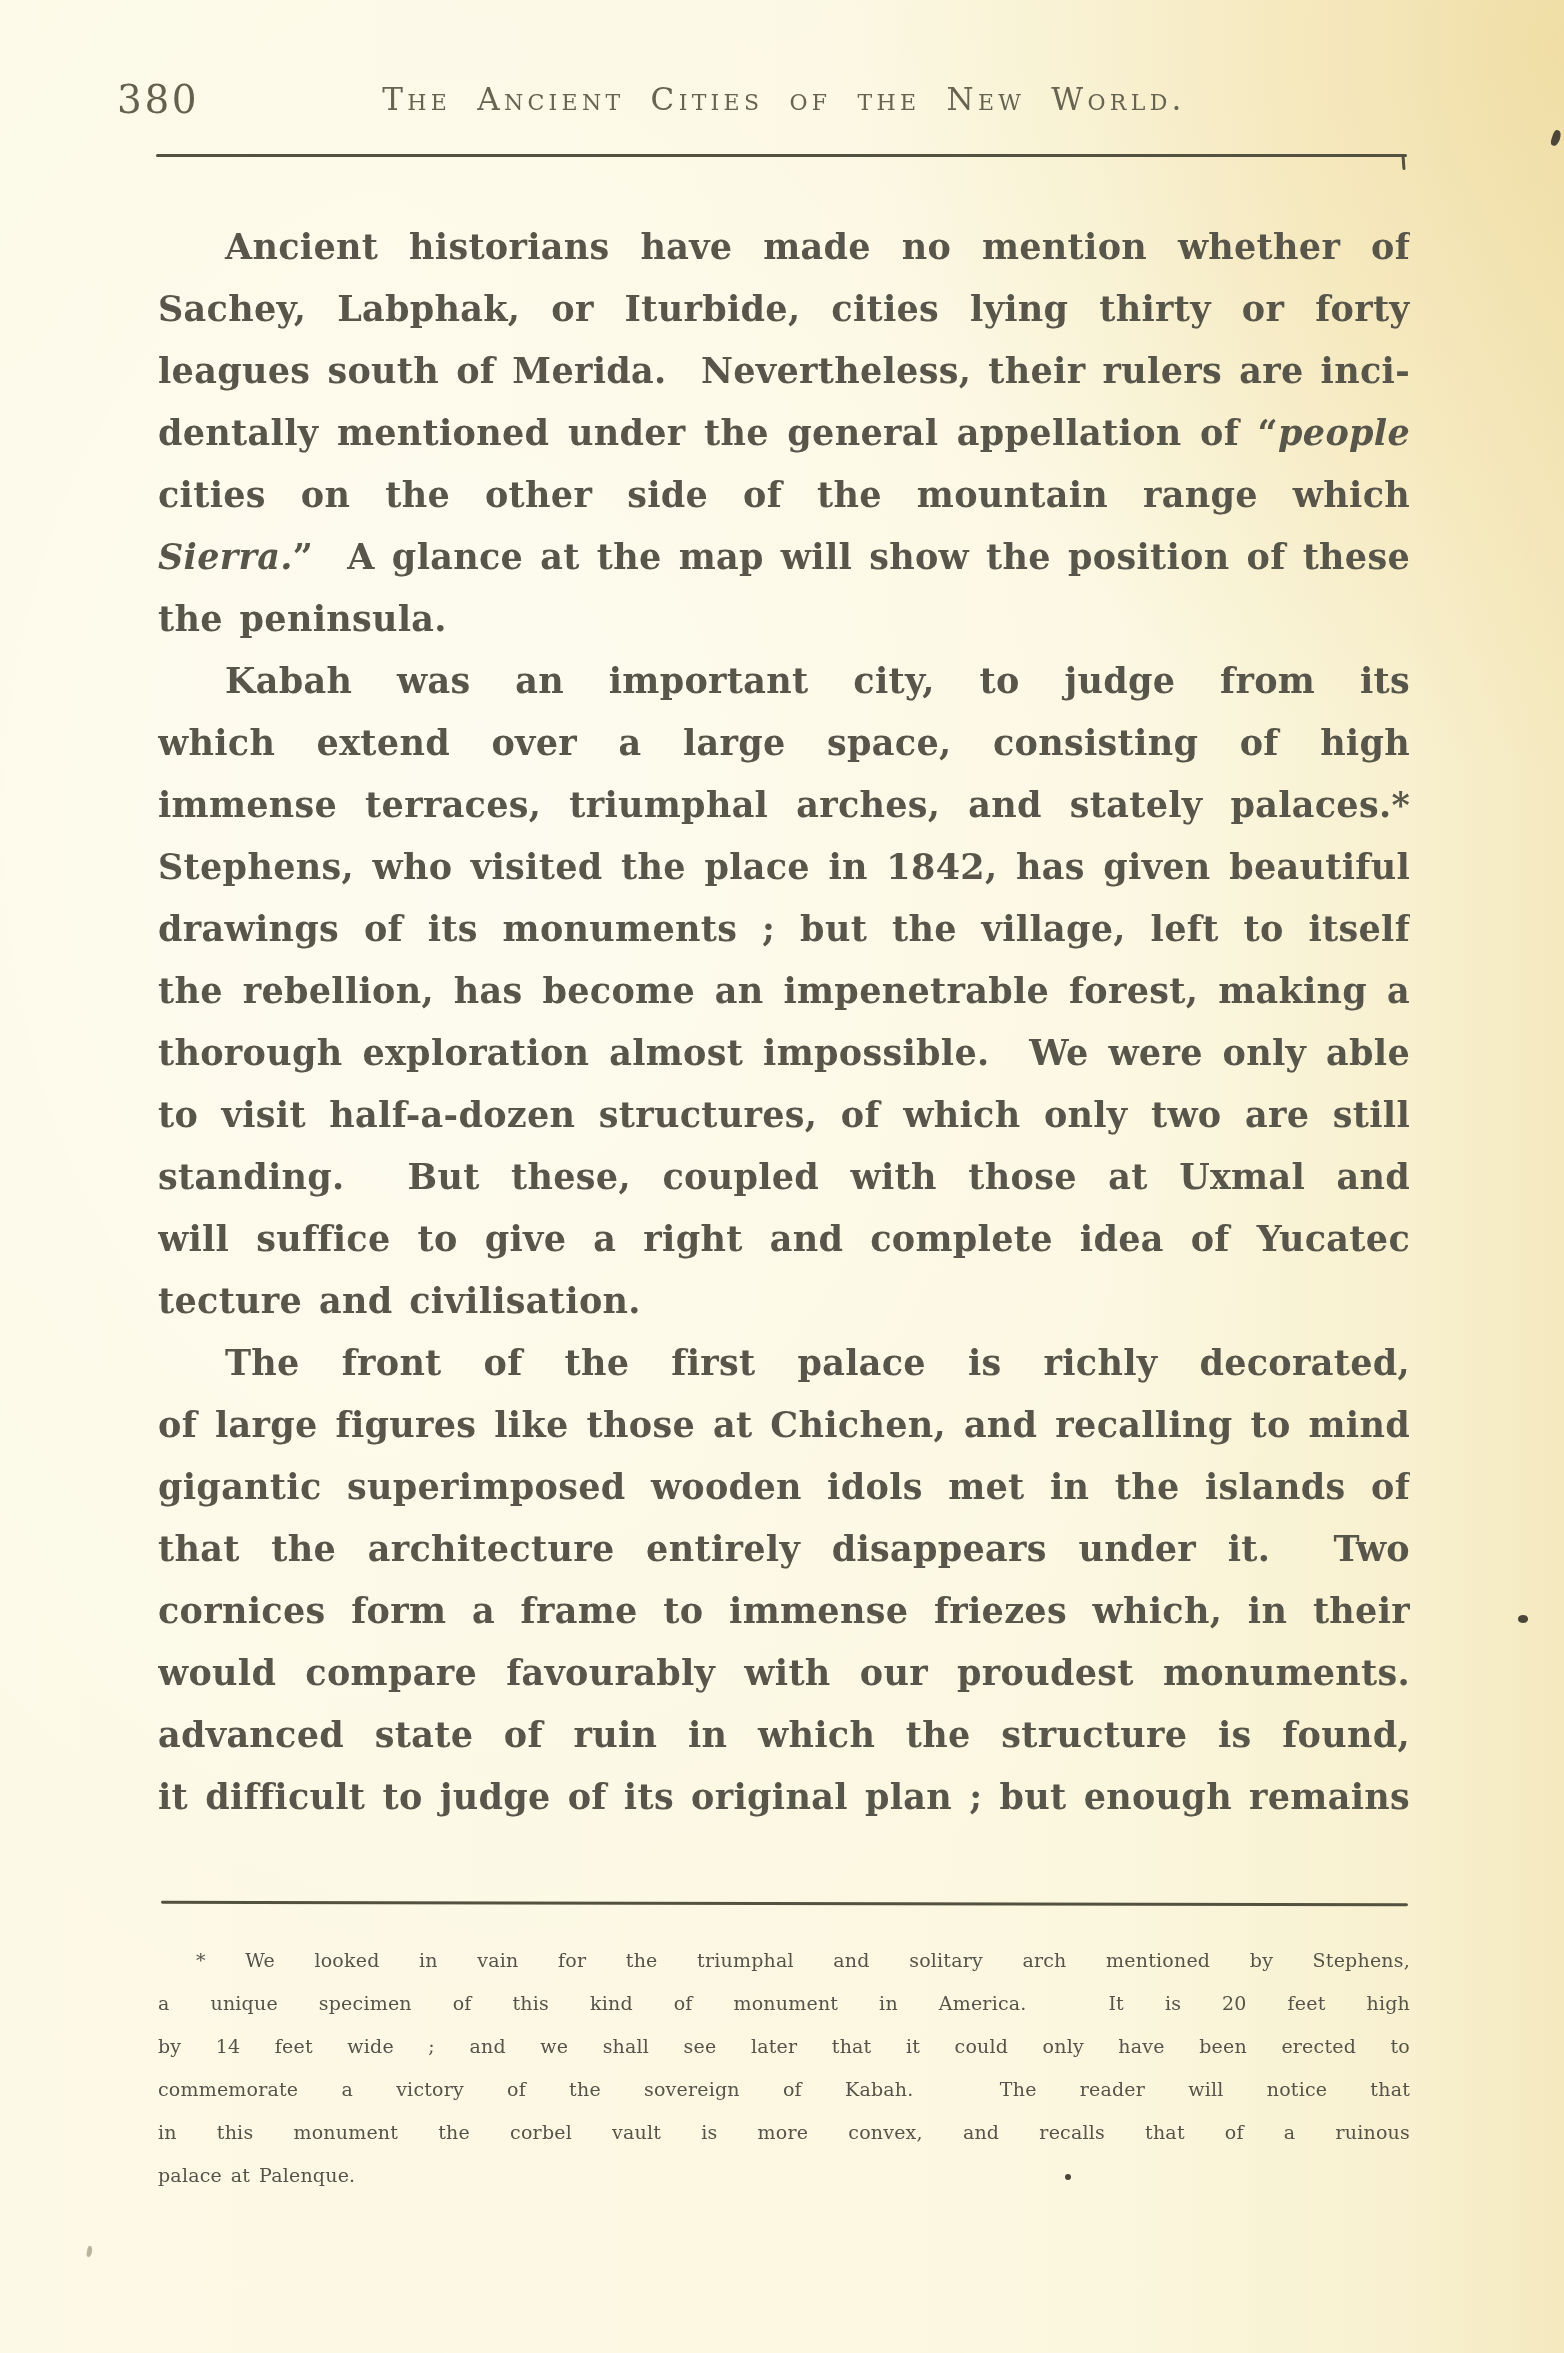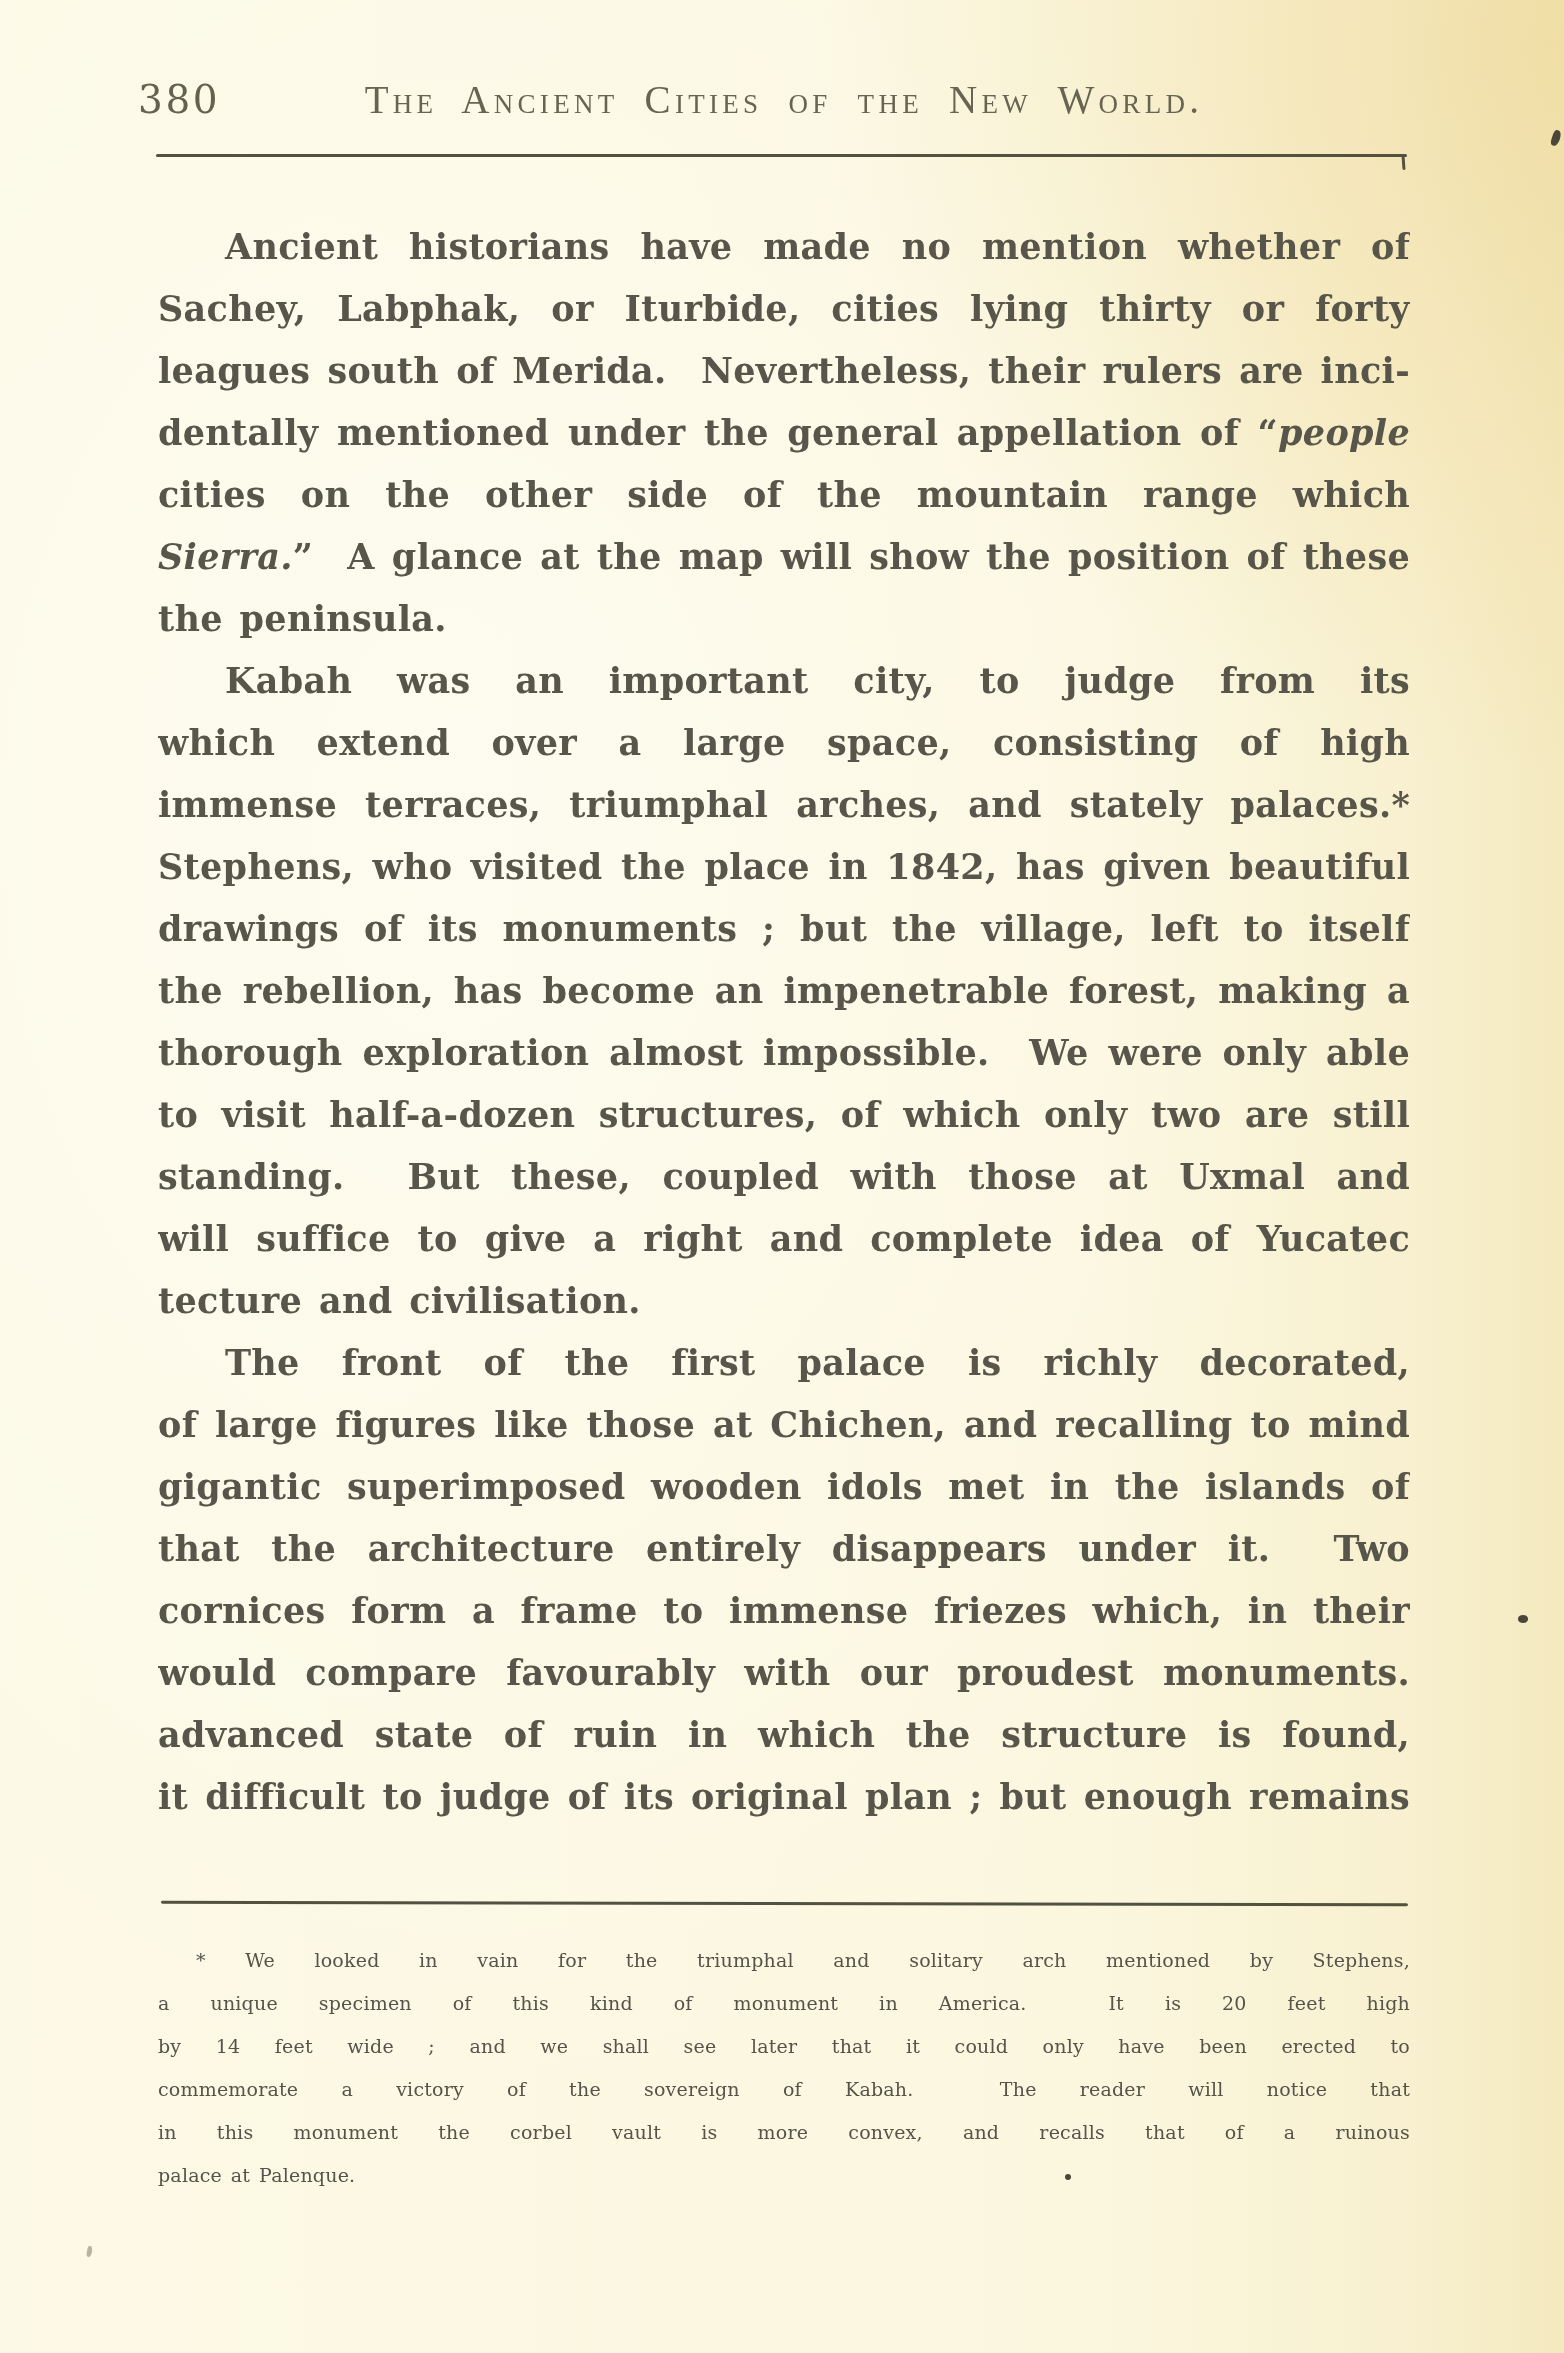--- a/index.html
+++ b/index.html
@@ -11,31 +11,30 @@
   #scan-page {
     position: relative;
     width: 1564px; height: 2354px;
     background:
       radial-gradient(circle at 99% 2%, rgba(235,208,135,0.45), rgba(235,208,135,0) 26%),
       radial-gradient(ellipse at 30% 35%, rgba(255,255,252,0.5), rgba(255,255,252,0) 60%),
       linear-gradient(90deg, #fcf9e6 0%, #fbf7df 70%, #f8f0cf 90%, #f4e9bf 100%);
     color: #5b594a;
   }
   .pagenum {
-    position: absolute; left: 138px; top: 77px;
+    position: absolute; left: 117px; top: 77px;
     font-size: 39px; line-height: 45px; letter-spacing: 2.6px; color: #64624f;
   }
   .running-head {
     position: absolute; left: 158px; top: 77px; width: 1252px;
     text-align: center;
     font-variant: small-caps;
-    font-size: 39px; line-height: 45px;
+    font-size: 31px; line-height: 45px;
     letter-spacing: 4.3px; word-spacing: 12px;
     color: #676552;
-    font-family: Liberation Serif, serif;
   }
   .head-rule {
     position: absolute; left: 156px; top: 154px;
     width: 1251px; height: 3.4px; background: #53513f;
     border-radius: 1.7px;
   }
   .head-rule-hook {
     position: absolute; left: 1402px; top: 155px;
     width: 3.4px; height: 14.6px; background: #53513f;
     border-radius: 0 0 2.6px 2.6px; transform: rotate(-4deg);

